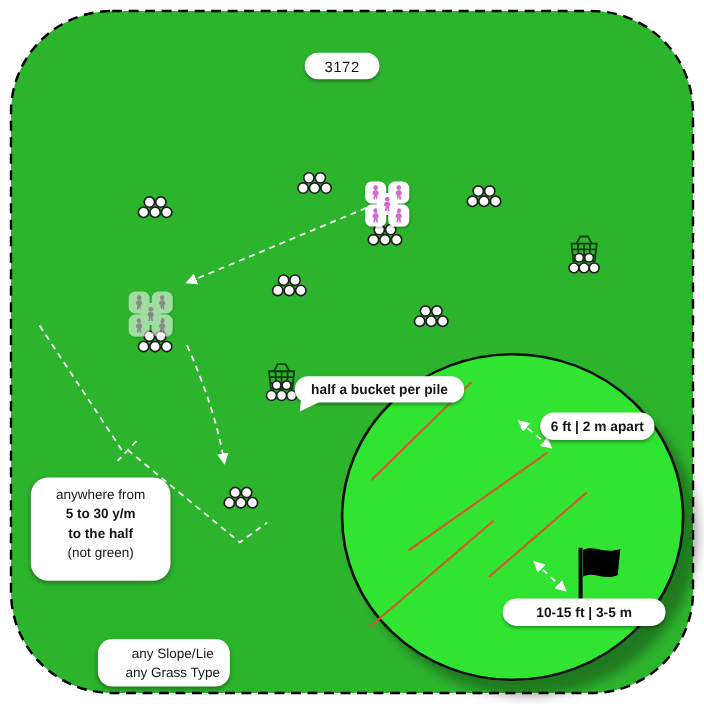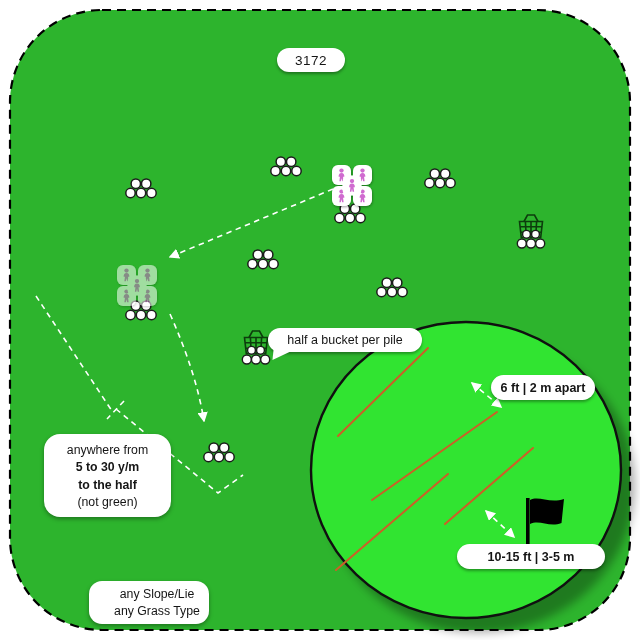--- a/index.html
+++ b/index.html
@@ -3,28 +3,28 @@
 <meta charset="utf-8">
 <style>
   html,body{margin:0;padding:0;background:#ffffff;}
   #stage{position:relative;width:640px;height:640px;background:#ffffff;overflow:hidden;
          font-family:"Liberation Sans",sans-serif;}
   #stage svg{position:absolute;left:0;top:0;}
   .pill{position:absolute;background:#ffffff;color:#151515;border-radius:14px;
         box-shadow:0 2px 3px rgba(0,0,0,.35);display:flex;align-items:center;justify-content:center;
         white-space:nowrap;}
   #badge{left:277px;top:48px;width:68px;height:24px;font-weight:400;font-size:13.5px;letter-spacing:.5px;}
-  #bucketNote{left:268px;top:328px;width:154px;height:24px;font-size:12.5px;font-weight:400;}
+  #bucketNote{left:268px;top:342px;width:154px;height:24px;font-size:12.5px;font-weight:700;}
   #bucketNote::after{content:"";position:absolute;left:5px;bottom:-9px;width:0;height:0;
         border-left:18px solid #ffffff;border-bottom:11px solid transparent;transform:rotate(6deg);}
   #spacingNote{left:491px;top:375px;width:104px;height:25px;font-size:12.5px;font-weight:600;}
   #holeNote{left:457px;top:544px;width:148px;height:25px;font-size:12.5px;font-weight:600;}
   .bubble{position:absolute;background:#ffffff;color:#151515;border-radius:16px;
         box-shadow:0 2px 4px rgba(0,0,0,.35);text-align:center;}
-  #startZone{left:44px;top:434px;width:123px;padding:8px 2px 5px 2px;font-size:12.3px;line-height:1.42;}
+  #startZone{left:28px;top:434px;width:123px;padding:8px 2px 16px 2px;font-size:12.3px;line-height:1.42;}
   #conditions{left:89px;top:581px;width:104px;padding:5px 0 4px 16px;font-size:12.3px;line-height:1.4;border-radius:13px;}
   .b{font-weight:700;}
 </style>
 </head>
 <body>
 
 <div id="stage">
 
 <svg width="640" height="640" viewBox="0 0 640 640">
   <defs>

